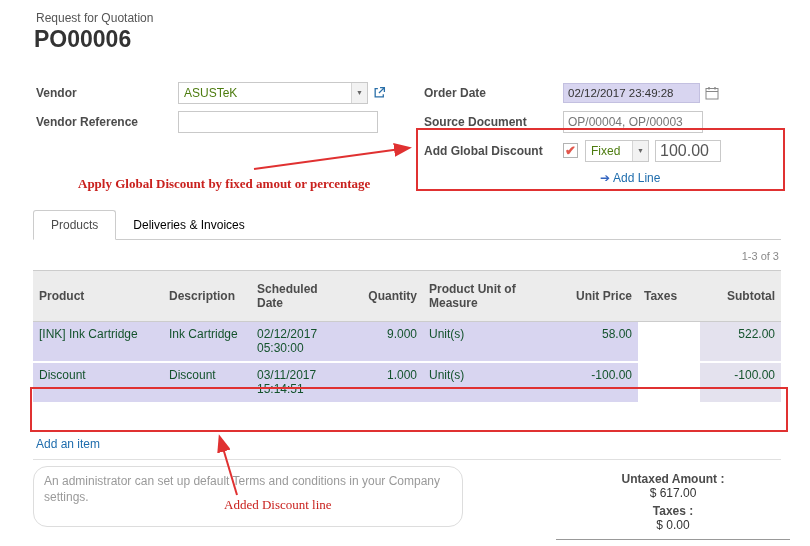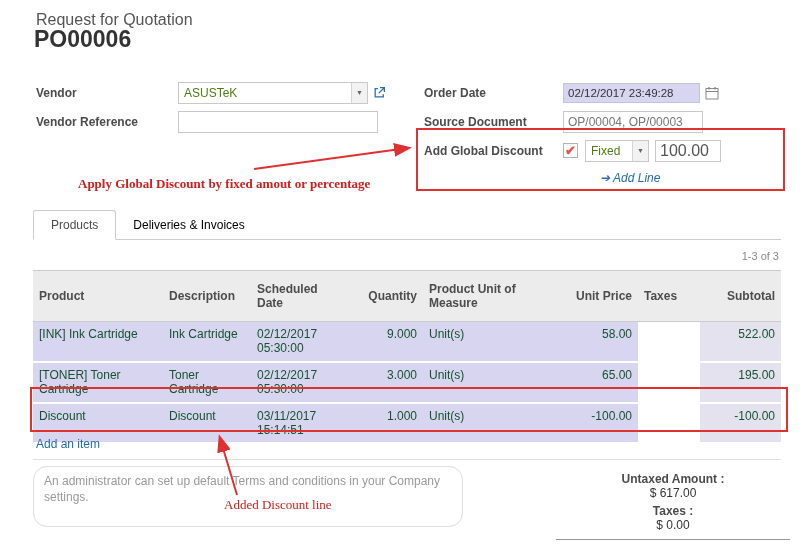--- a/index.html
+++ b/index.html
@@ -1,20 +1,20 @@
 <!DOCTYPE html>
 <html><head>
 <meta charset="utf-8">
 <style>
   * { box-sizing: border-box; }
   html,body { margin:0; padding:0; background:#fff; }
   body { font-family:"Liberation Sans", sans-serif; color:#4c4c4c; }
   .page { position:relative; width:810px; height:546px; background:#fff; overflow:hidden; }
 
-  .breadcrumb { position:absolute; left:36px; top:11px; font-size:16px; color:#555; }
+  .breadcrumb { position:absolute; left:36px; top:11px; font-size:12px; color:#555; }
   .title { position:absolute; left:34px; top:26px; margin:0; font-size:23px; font-weight:bold; color:#333; }
 
   .form-left  { position:absolute; left:36px;  top:81px; width:360px; }
   .form-right { position:absolute; left:424px; top:81px; width:372px; }
   .frow { display:flex; align-items:center; margin-bottom:6px; min-height:23px; }
   .flabel { font-weight:bold; font-size:12px; color:#4c4c4c; flex-shrink:0; }
   .form-left  .flabel { width:142px; }
   .form-right .flabel { width:139px; }
 
   .select-box { display:flex; align-items:stretch; border:1px solid #c9c9c9; background:#fff; height:22px; }
@@ -29,21 +29,21 @@
   .amount-input { width:66px; margin-left:6px; }
 
   .order-date-box { width:137px; height:20px; background:#d8d5f0; border:1px solid #c3c0e0; display:flex; align-items:center; padding:0 4px; font-size:11.5px; color:#333; }
 
   .icon-btn { margin-left:5px; display:inline-flex; align-items:center; cursor:pointer; }
 
   .checkbox { width:15px; height:15px; border:1px solid #b3b3b3; background:#fff; display:flex; align-items:center; justify-content:center; margin-right:7px; cursor:pointer; }
   .checkmark { color:#e2574c; font-size:13px; font-weight:bold; line-height:1; }
 
   .add-line-row { margin-left:176px; margin-top:4px; }
-  .add-line-link { font-size:12px; color:#1f6dad; cursor:pointer; text-decoration:none;font-style:italic; }
+  .add-line-link { font-size:12px; color:#1f6dad; cursor:pointer; text-decoration:none; }
   .arrow-right { color:#3465c0; font-size:12px; margin-right:3px; }
 
   .tabs { position:absolute; left:33px; top:210px; width:748px; height:30px; border-bottom:1px solid #ccc; display:flex; align-items:flex-end; }
   .tab { font-size:12px; padding:7px 17px; cursor:pointer; }
   .tab.active { border:1px solid #ccc; border-bottom:1px solid #fff; background:#fff; border-radius:3px 3px 0 0; color:#4c4c4c; margin-bottom:-1px; }
   .tab.inactive { color:#000000; }
 
   .pager { position:absolute; right:31px; top:250px; font-size:11px; color:#8a8a8a; }
 
   table.grid { position:absolute; left:33px; top:270px; width:748px; border-collapse:collapse; font-size:12px; table-layout:fixed; }
@@ -179,31 +179,20 @@
         <td>Ink Cartridge</td>
         <td class="pre">02/12/2017
 05:30:00</td>
         <td class="num">9.000</td>
         <td>Unit(s)</td>
         <td class="num">58.00</td>
         <td class="taxes"></td>
         <td class="num subtotal">522.00</td>
       </tr>
       <tr class="line">
-        <td>[TONER] Toner Cartridge</td>
-        <td>Toner Cartridge</td>
-        <td class="pre">02/12/2017
-05:30:00</td>
-        <td class="num">3.000</td>
-        <td>Unit(s)</td>
-        <td class="num">65.00</td>
-        <td class="taxes"></td>
-        <td class="num subtotal">195.00</td>
-      </tr>
-      <tr class="line">
         <td>Discount</td>
         <td>Discount</td>
         <td class="pre">03/11/2017
 15:14:51</td>
         <td class="num">1.000</td>
         <td>Unit(s)</td>
         <td class="num">-100.00</td>
         <td class="taxes"></td>
         <td class="num subtotal">-100.00</td>
       </tr>

